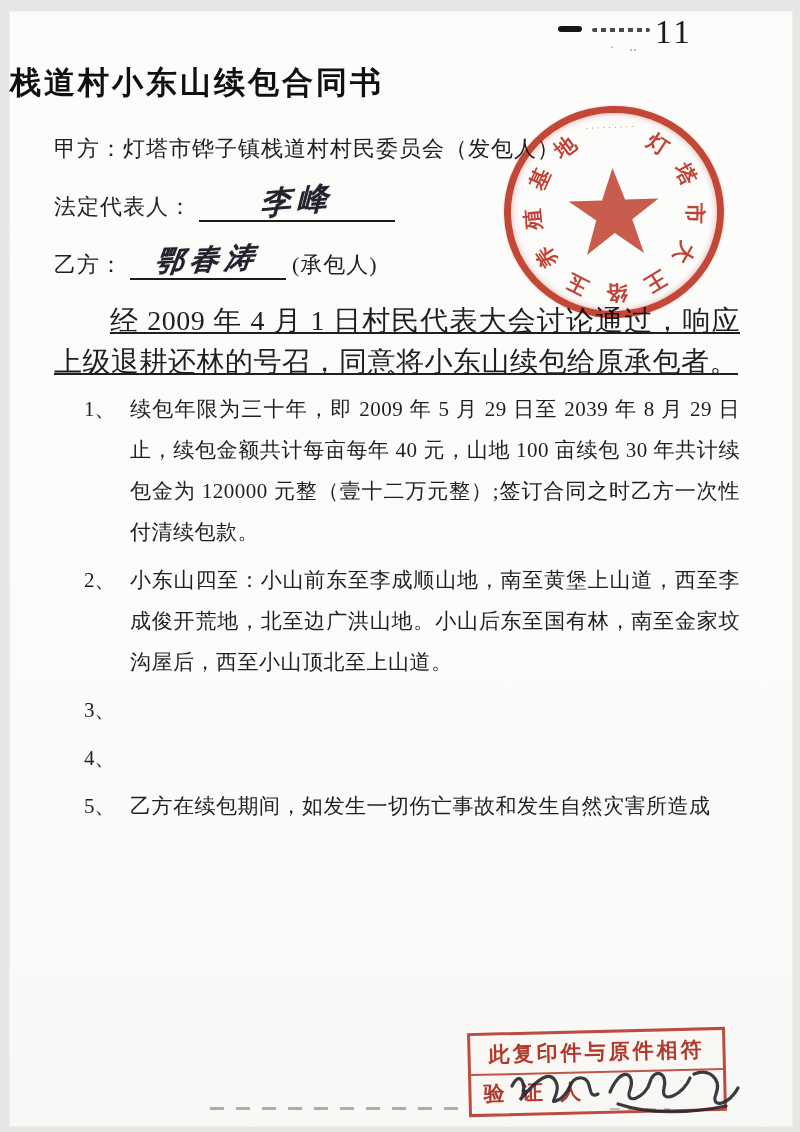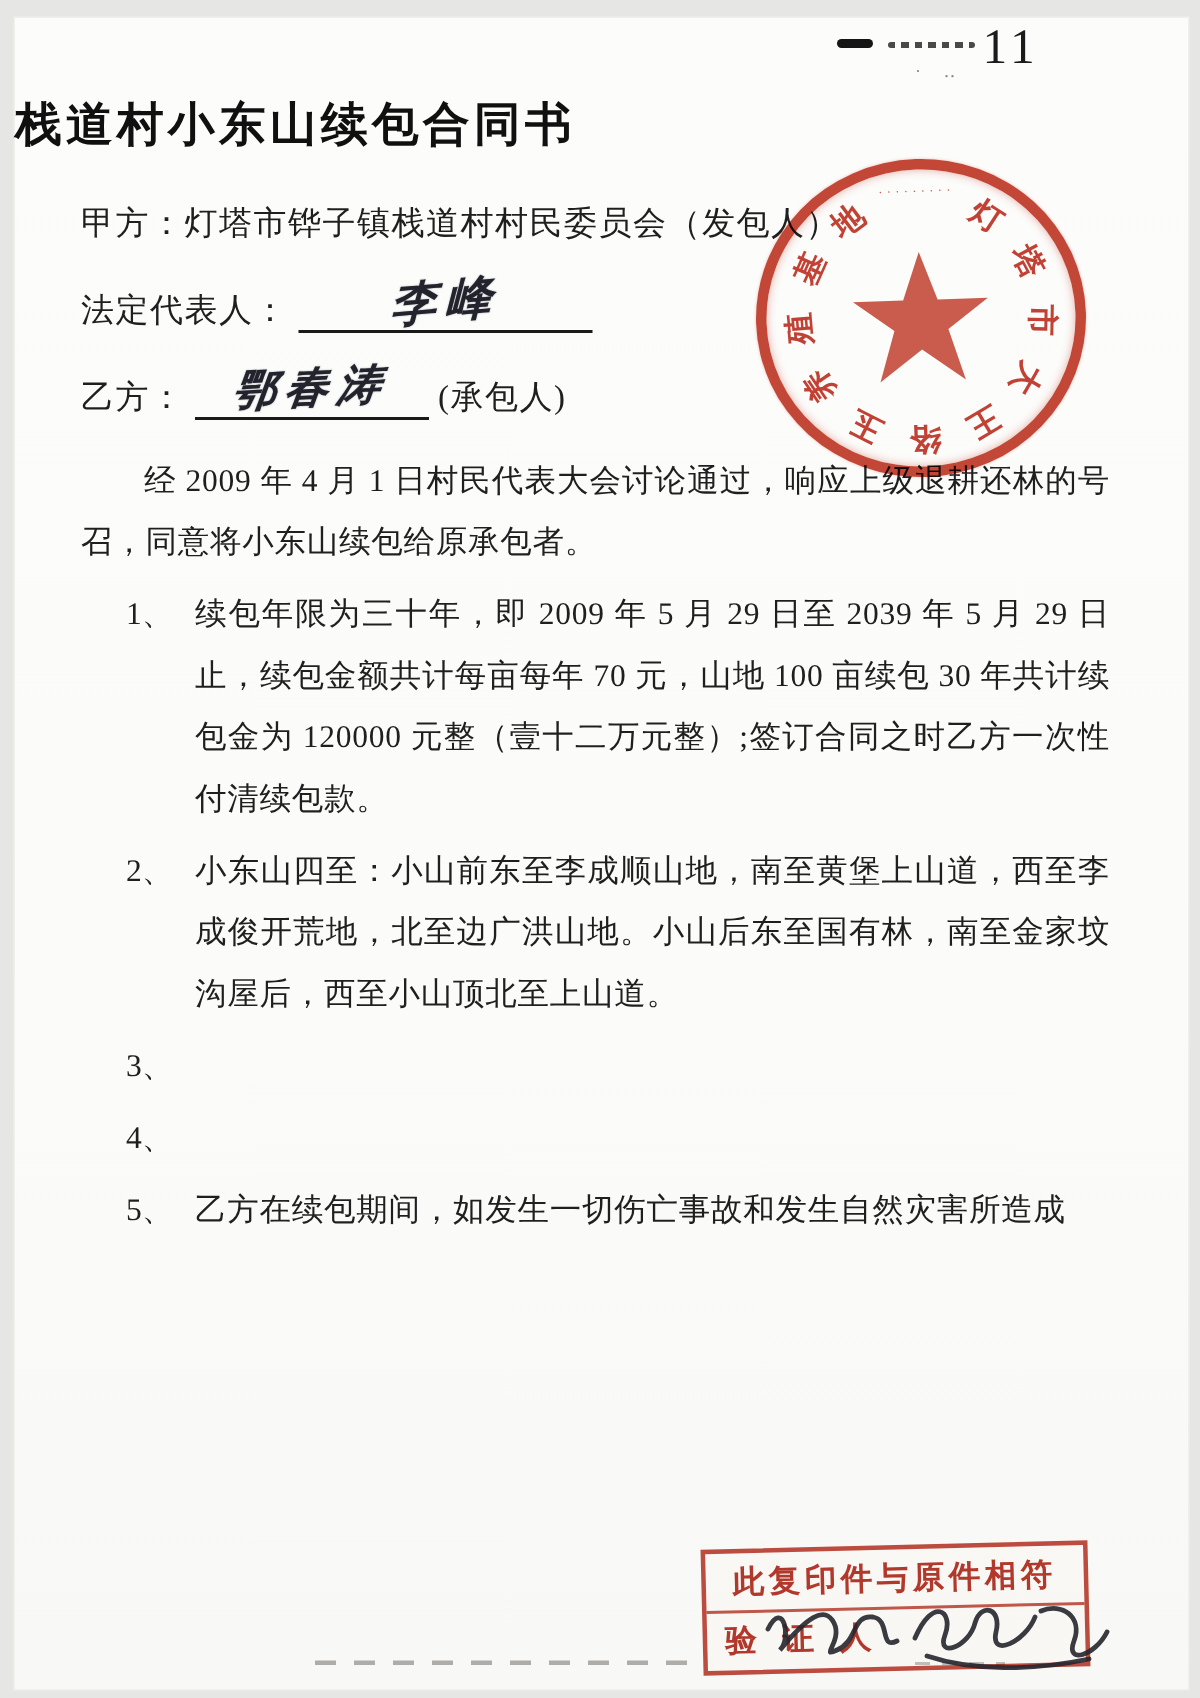--- a/index.html
+++ b/index.html
@@ -43,22 +43,22 @@
     padding:0 14px 0 14px;text-align:center;height:34px;vertical-align:bottom;
   }
   .sigline.short{min-width:128px;}
   .handwriting{
     display:inline-block;font-style:italic;font-weight:600;color:#23232d;
     font-size:31px;letter-spacing:6px;transform:rotate(-5deg) skewX(-6deg);
     text-shadow:0 0 1px rgba(35,35,45,.55);line-height:30px;
   }
   .handwriting.b{font-size:29px;transform:rotate(-3deg) skewX(-10deg);}
   .para{
-    font-size:21px;line-height:41px;text-align:justify;text-indent:2em;
-    margin:14px 0 0 0;letter-spacing:.5px;
+    font-size:28px;line-height:41px;text-align:justify;text-indent:2em;
+    margin:14px 0 0 0;letter-spacing:.5px;text-decoration:underline;
   }
   .para.first{margin-top:20px;}
   .clause{display:flex;margin-top:7px;}
   .clause .num{flex:none;width:76px;padding-left:30px;box-sizing:border-box;font-size:21px;line-height:41px;}
   .clause .ctext{flex:1;font-size:21px;line-height:41px;text-align:justify;letter-spacing:.5px;}
 
   
   .seal{
     position:absolute;left:494px;top:94px;width:220px;height:212px;z-index:3;
     mix-blend-mode:multiply;opacity:.93;transform:rotate(-2deg);
@@ -121,21 +121,21 @@
     <div class="party-line">
       <span>乙方：</span>
       <span class="sigline short"><span class="handwriting b">鄂春涛</span></span>
       <span>(承包人)</span>
     </div>
 
     <p class="para first">经 2009 年 4 月 1 日村民代表大会讨论通过，响应上级退耕还林的号召，同意将小东山续包给原承包者。</p>
 
     <div class="clause">
       <div class="num">1、</div>
-      <div class="ctext">续包年限为三十年，即 2009 年 5 月 29 日至 2039 年 5 月 29 日止，续包金额共计每亩每年 70 元，山地 100 亩续包 30 年共计续包金为 120000 元整（壹十二万元整）;签订合同之时乙方一次性付清续包款。</div>
+      <div class="ctext">续包年限为三十年，即 2009 年 5 月 29 日至 2039 年 8 月 29 日止，续包金额共计每亩每年 40 元，山地 100 亩续包 30 年共计续包金为 120000 元整（壹十二万元整）;签订合同之时乙方一次性付清续包款。</div>
     </div>
     <div class="clause">
       <div class="num">2、</div>
       <div class="ctext">小东山四至：小山前东至李成顺山地，南至黄堡上山道，西至李成俊开荒地，北至边广洪山地。小山后东至国有林，南至金家坟沟屋后，西至小山顶北至上山道。</div>
     </div>
     <div class="clause">
       <div class="num">3、</div>
     </div>
     <div class="clause">
       <div class="num">4、</div>

